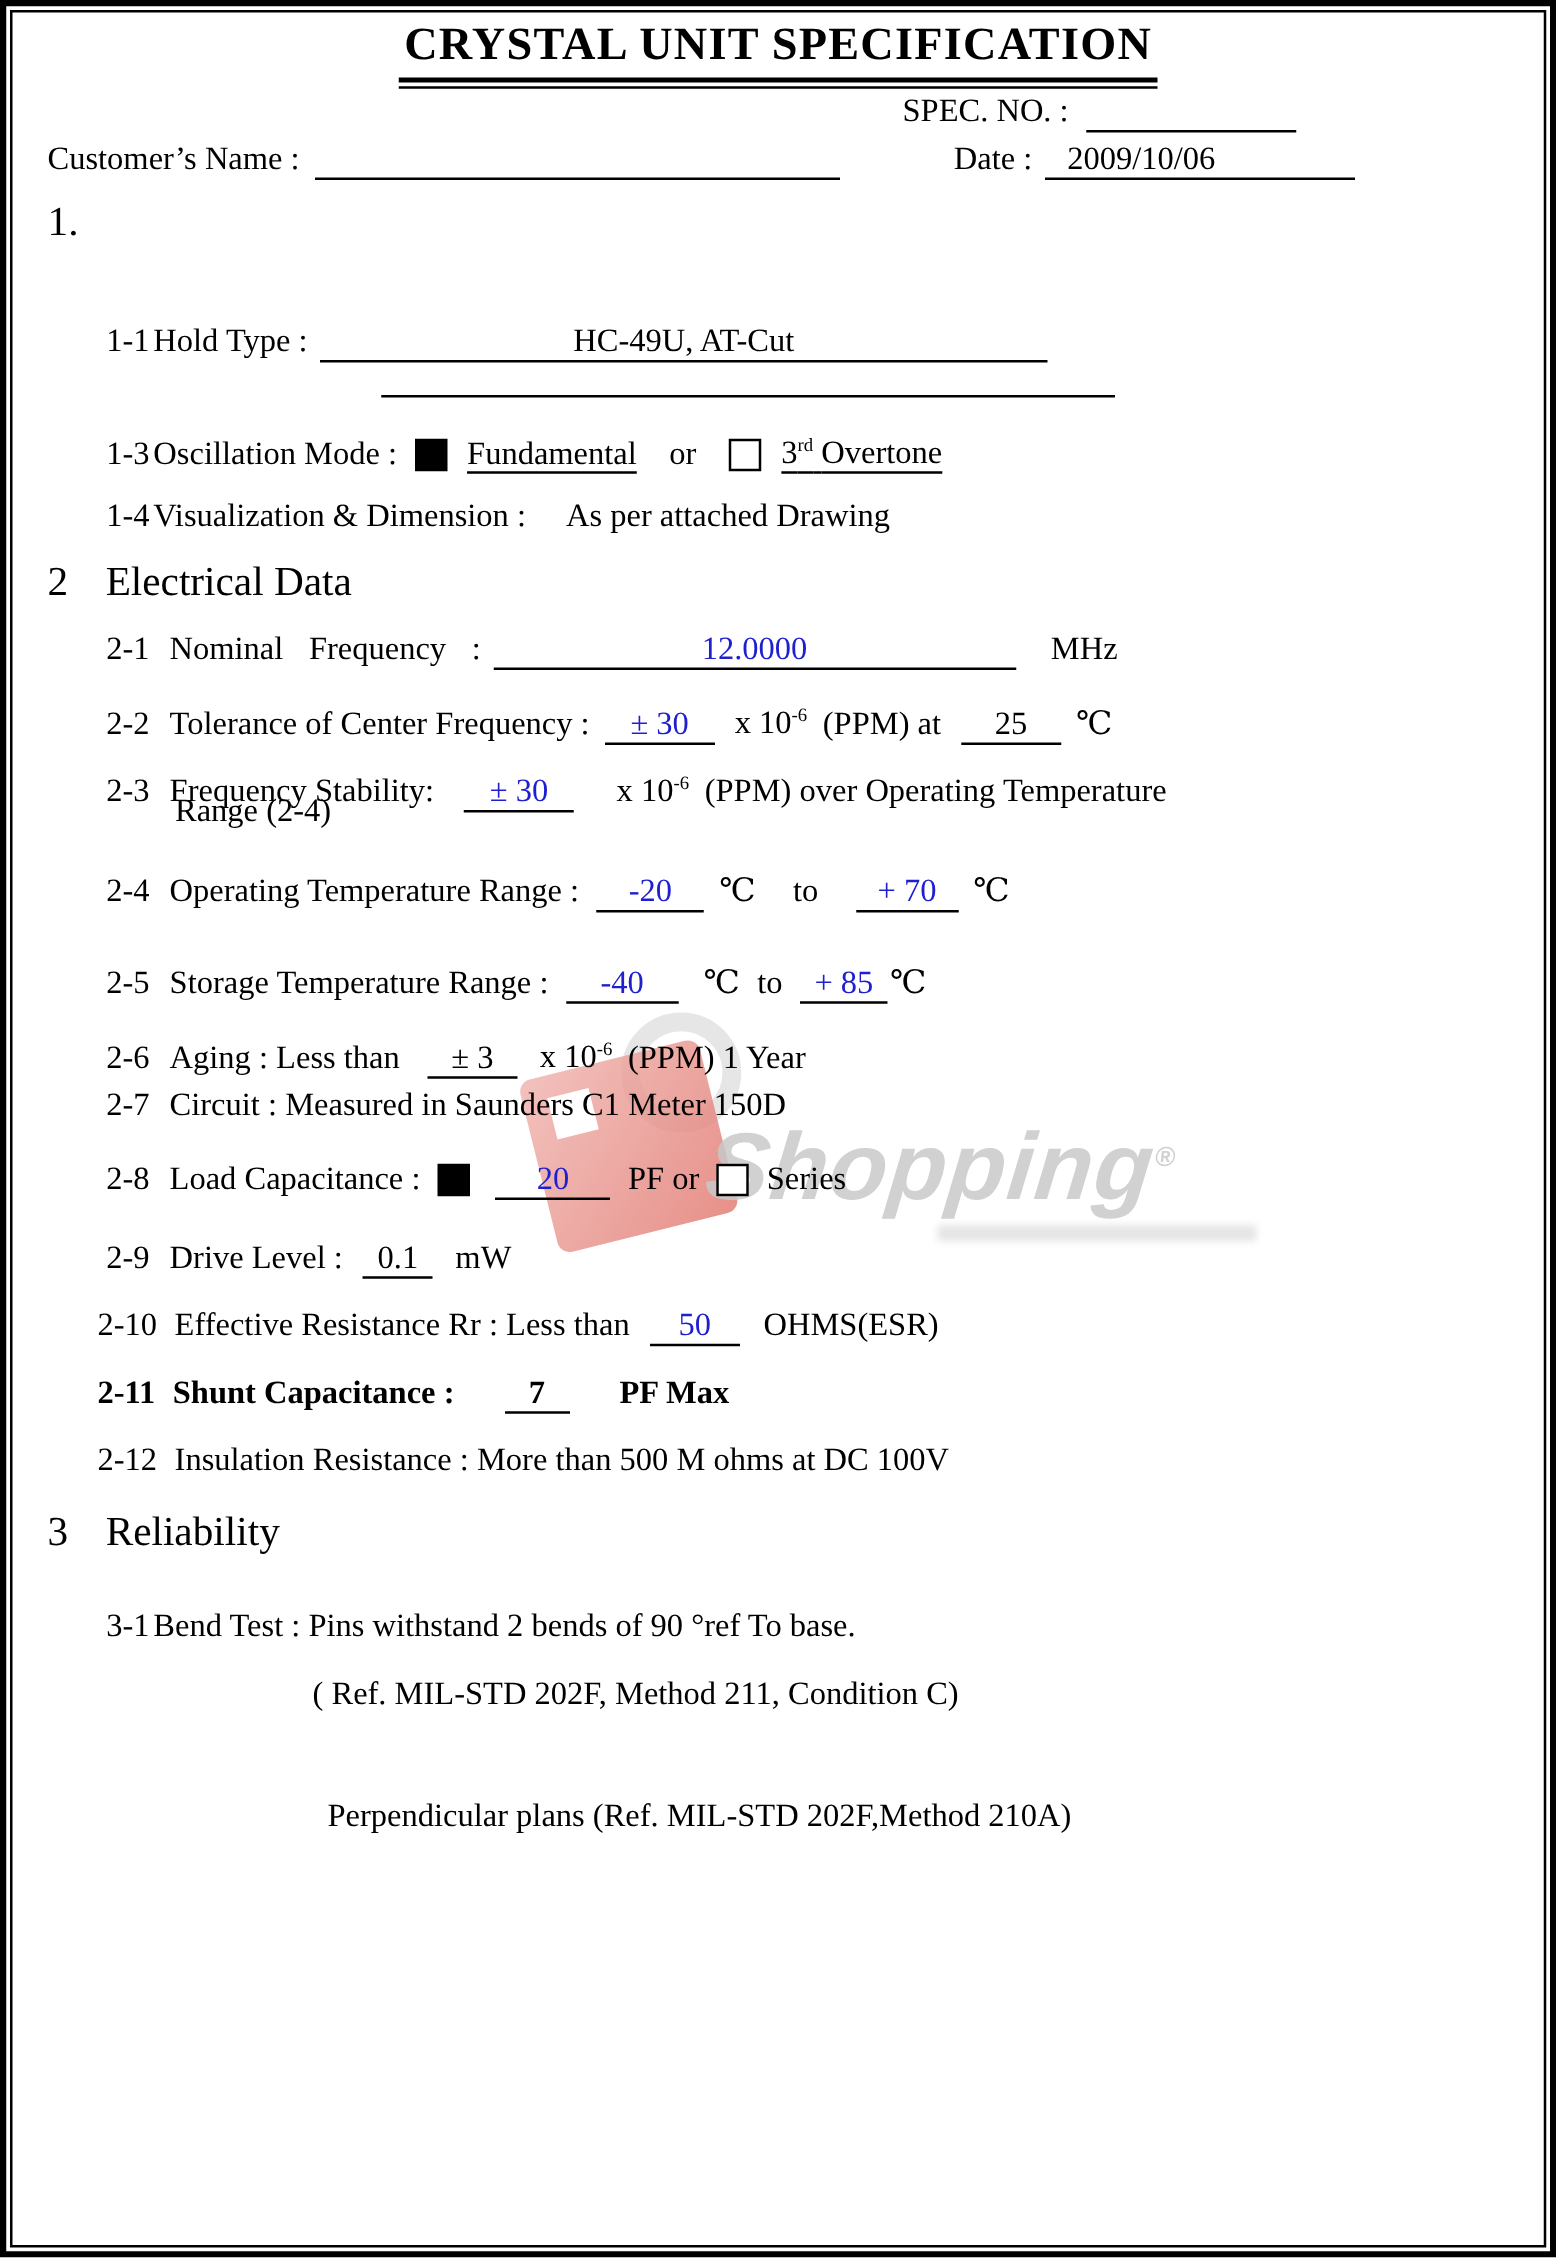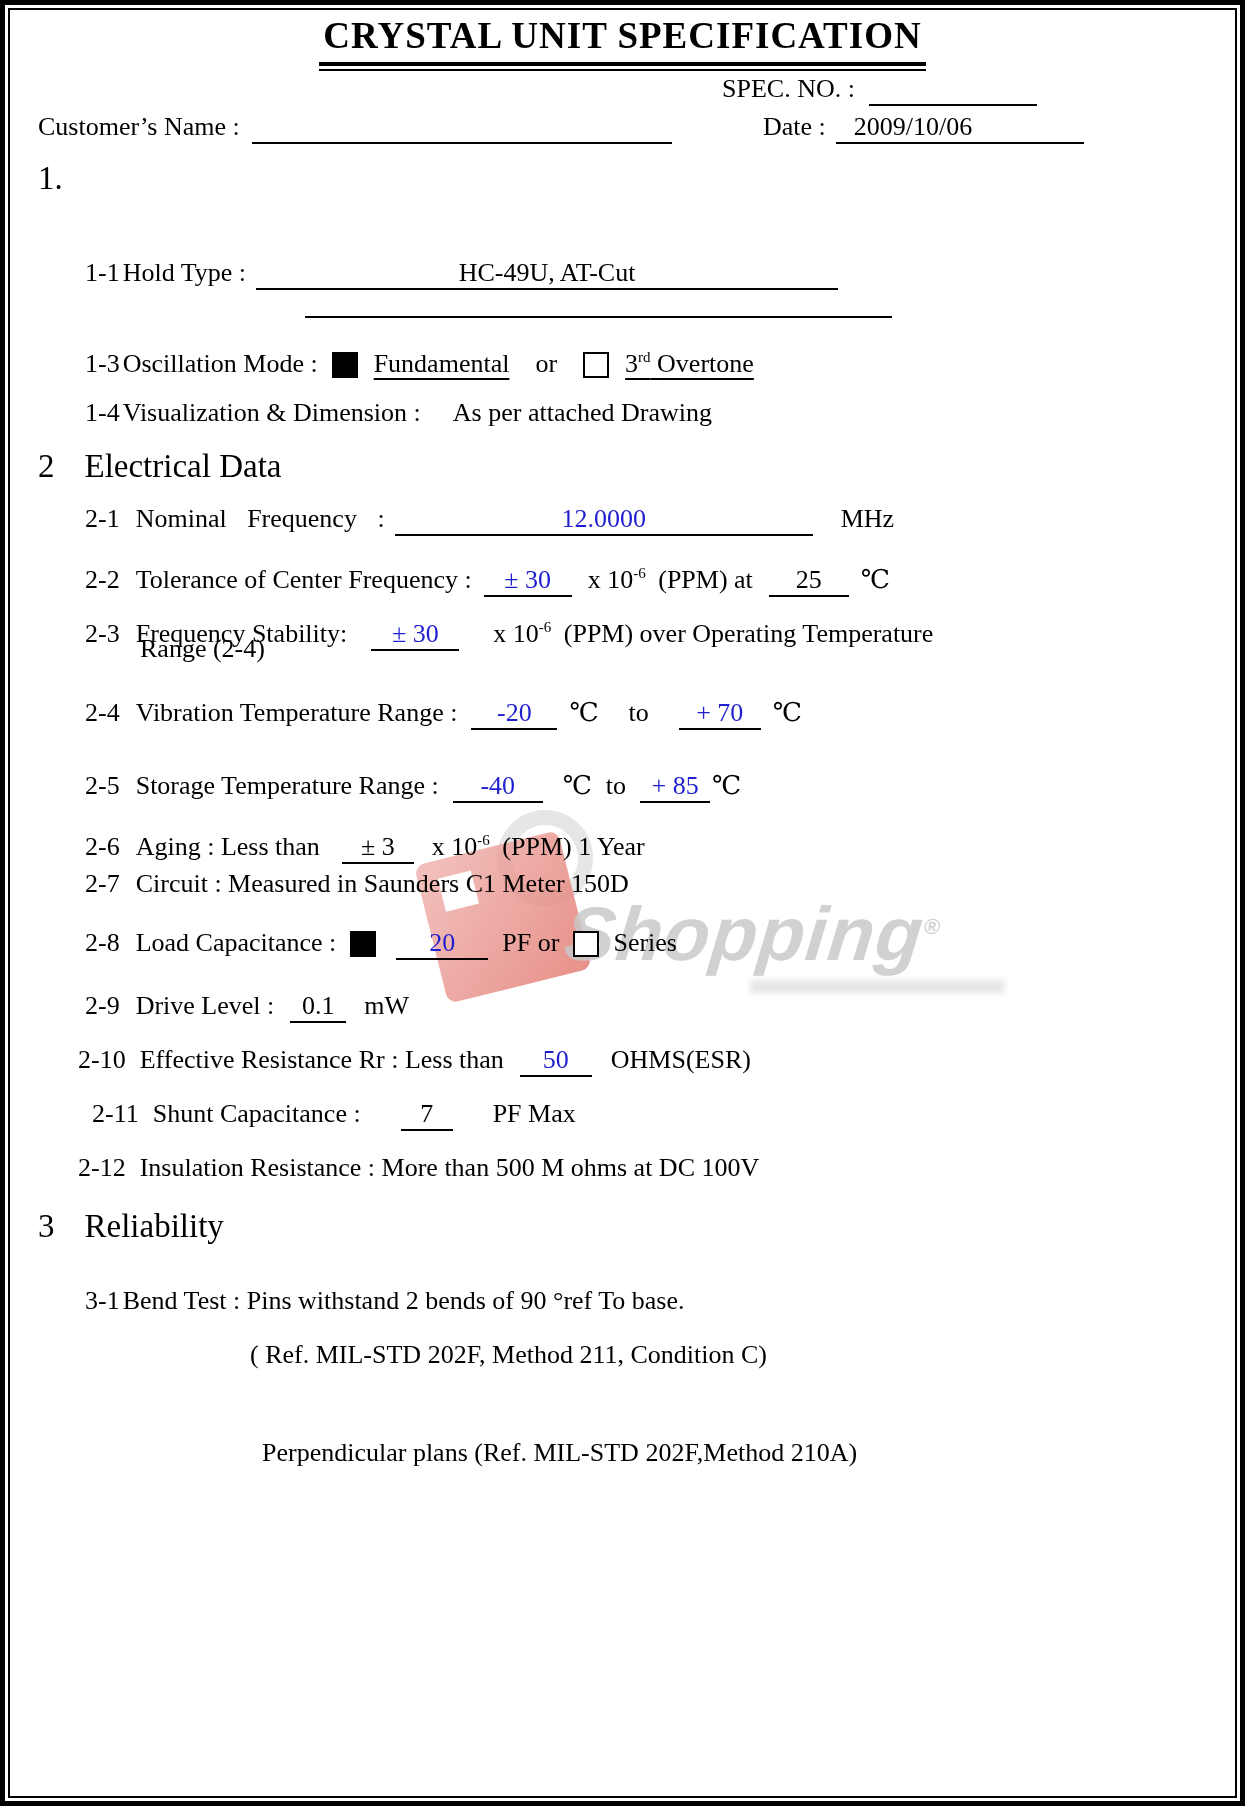--- a/index.html
+++ b/index.html
@@ -140,21 +140,21 @@
       <span class="blue">± 30</span>
     </span>
     <span class="seg" style="margin-left:34px;"><span>x 10</span><sup>-6</sup> <span style="margin-left:6px;">(PPM) over Operating Temperature</span></span>
   </div>
   <div class="abs row" style="left:130px;top:622px;">
     <span>Range (2-4)</span>
   </div>
 
   <div class="abs row" style="left:75px;top:686px;">
     <span class="num2">2-4</span>
-    <span>Vibration Temperature Range :</span>
+    <span>Operating Temperature Range :</span>
     <span class="blank" style="width:86px;margin-left:14px;">
       <span class="blue">-20</span>
     </span>
     <span class="deg">℃</span>
     <span class="to">to</span>
     <span class="blank" style="width:82px;">
       <span class="blue">+ 70</span>
     </span>
     <span class="deg">℃</span>
   </div>
@@ -210,21 +210,21 @@
 
   <div class="abs row" style="left:68px;top:1033px;">
     <span class="num2" style="margin-right:14px;">2-10</span>
     <span>Effective Resistance Rr : Less than</span>
     <span class="blank" style="width:72px;margin-left:16px;">
       <span class="blue">50</span>
     </span>
     <span style="margin-left:19px;">OHMS(ESR)</span>
   </div>
 
-  <div class="abs row" style="left:82px;top:1087px;">
+  <div class="abs row" style="left:68px;top:1087px;font-weight:bold;">
     <span class="num2" style="margin-right:14px;">2-11</span>
     <span>Shunt Capacitance :</span>
     <span class="blank" style="width:52px;margin-left:40px;">
       <span>7</span>
     </span>
     <span style="margin-left:40px;">PF Max</span>
   </div>
 
   <div class="abs row" style="left:68px;top:1141px;">
     <span class="num2" style="margin-right:14px;">2-12</span>

